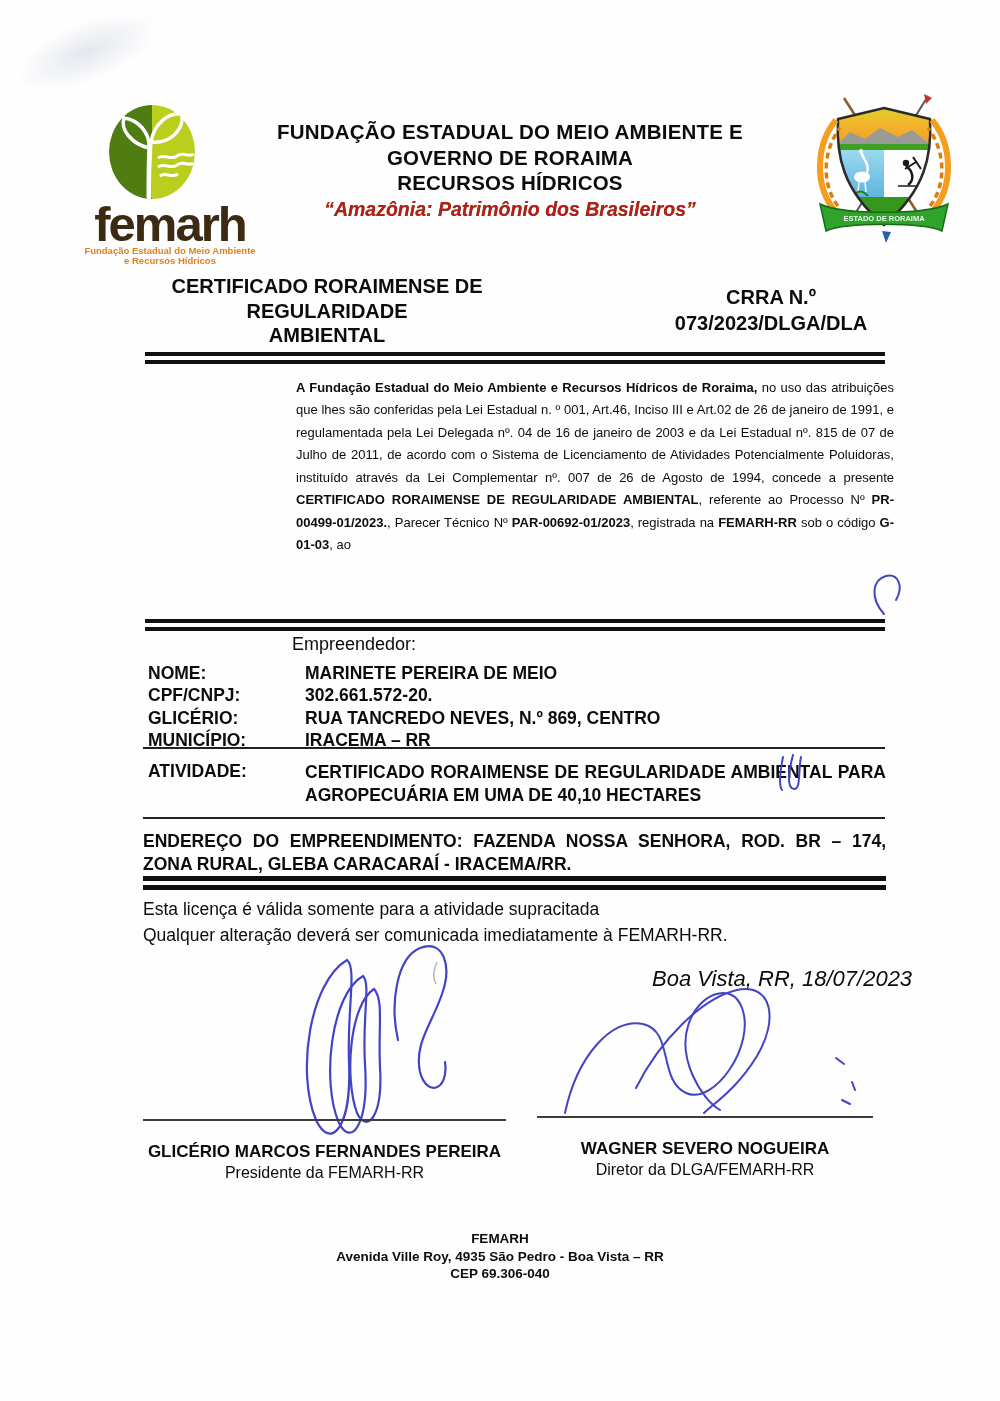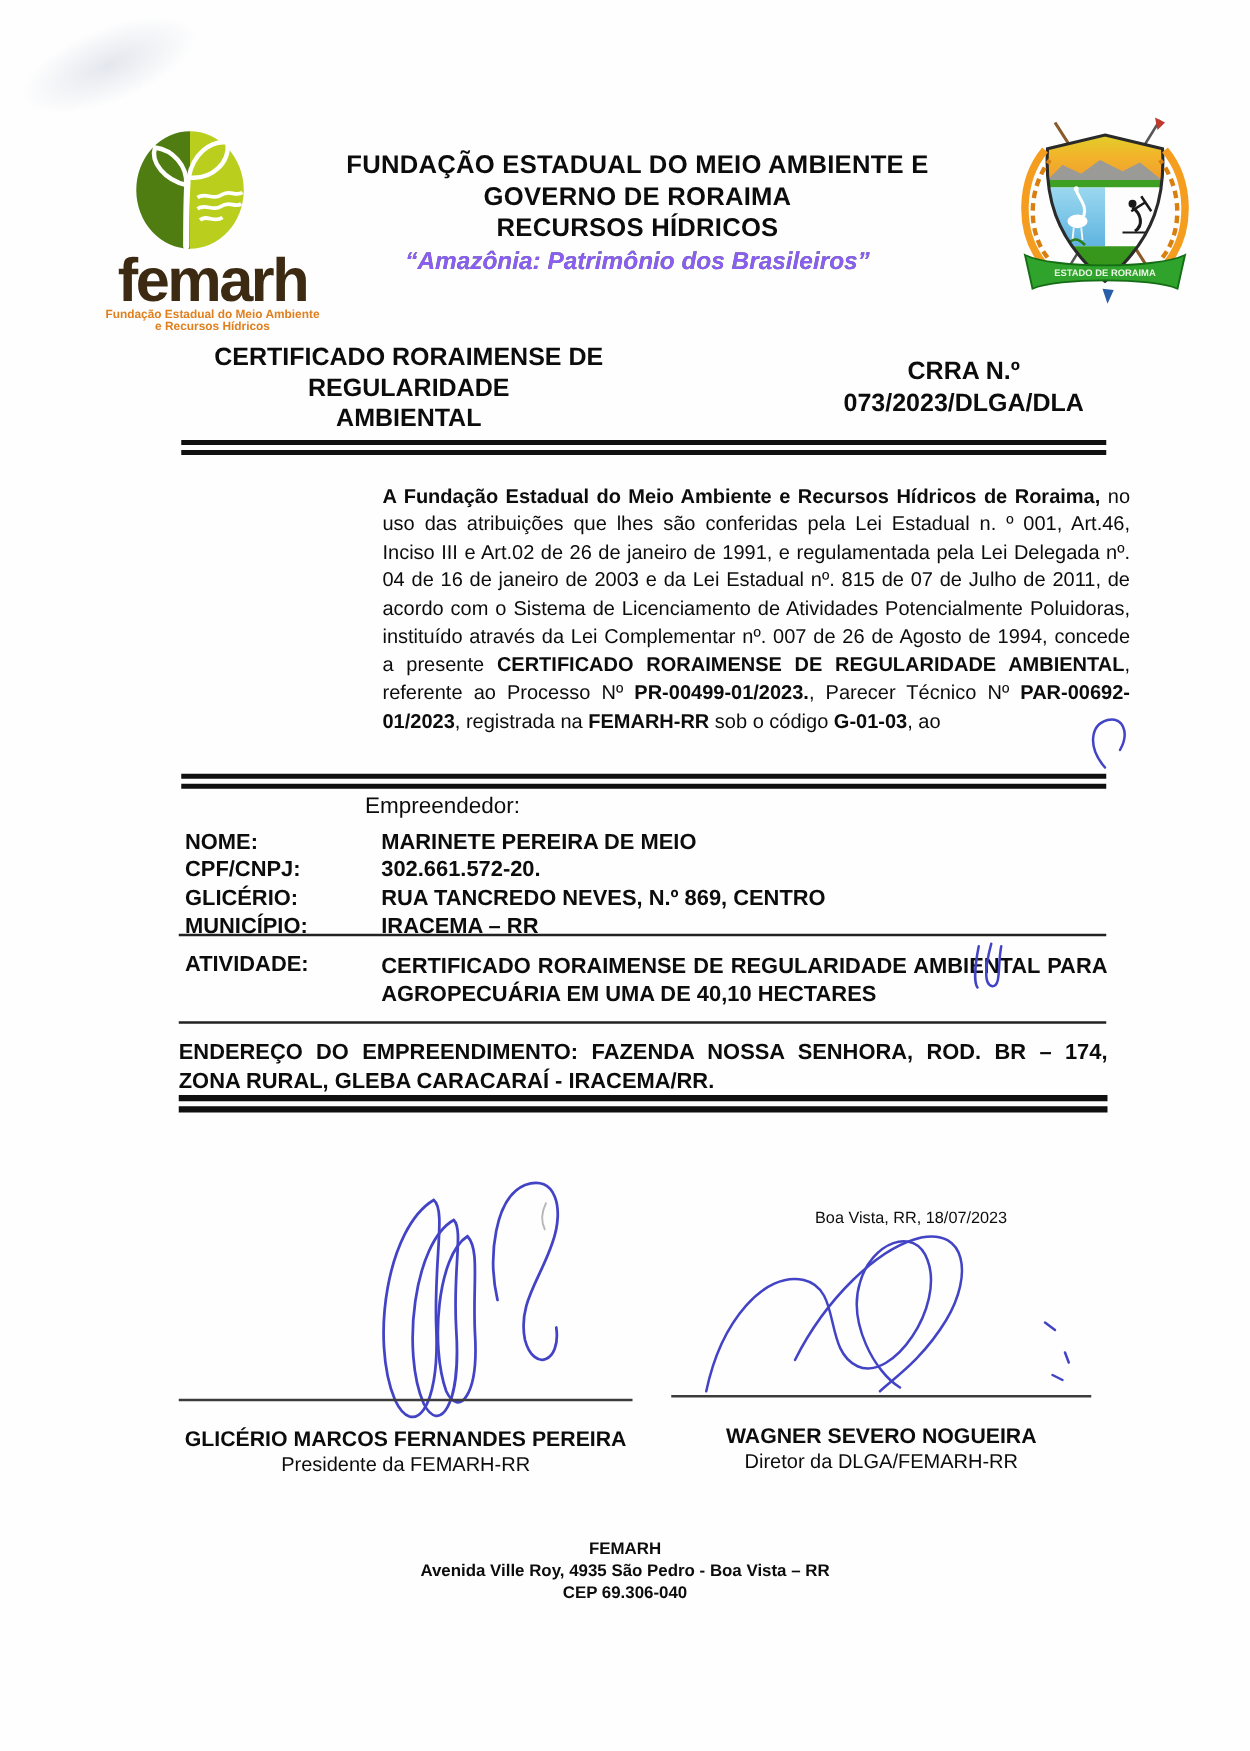--- a/index.html
+++ b/index.html
@@ -10,39 +10,39 @@
   }
   .smudge{
     position:absolute;left:12px;top:22px;width:150px;height:60px;
     background:radial-gradient(ellipse at 50% 50%, rgba(160,170,195,.28), rgba(160,170,195,0) 70%);
     transform:rotate(-22deg);
   }
   .abs{position:absolute;}
   
   .hdr-text{left:230px;top:119px;width:560px;text-align:center;}
   .hdr-org{font-weight:bold;font-size:20.5px;line-height:25.5px;letter-spacing:.2px;}
-  .hdr-motto{font-weight:bold;font-style:italic;font-size:19.5px;line-height:27px;color:#8b5cf6;text-shadow:0 0 .5px #4c8a14;}
+  .hdr-motto{font-weight:bold;font-style:italic;font-size:19.5px;line-height:27px;color:#b91c1c;text-shadow:0 0 .5px #4c8a14;}
   
   .title-left{left:148px;top:274px;width:358px;text-align:center;font-weight:bold;font-size:20px;line-height:24.5px;}
   .title-right{left:641px;top:284px;width:260px;text-align:center;font-weight:bold;font-size:20px;line-height:26px;}
   
   .rule{box-sizing:content-box;}
   .rule-double{height:4px;border-top:4px solid #101010;border-bottom:4px solid #101010;}
   .rule-heavy{height:4px;border-top:5px solid #101010;border-bottom:5px solid #101010;}
   .rule-thin{height:0;border-top:2px solid #222;}
   
-  .body-par{left:290px;top:371px;width:598px;font-size:16px;line-height:22.45px;text-align:justify;margin:16px;}
+  .body-par{left:290px;top:371px;width:598px;font-size:13px;line-height:22.45px;text-align:justify;margin:6px;}
   .body-par b{letter-spacing:0;}
   .emp-heading{left:292px;top:634px;font-size:18px;}
   .emp-grid{left:148px;top:662px;width:740px;display:grid;grid-template-columns:157px 1fr;font-weight:bold;font-size:17.5px;line-height:22.4px;}
   .ativ-label{left:148px;top:761px;font-weight:bold;font-size:17.5px;}
   .ativ-value{left:305px;top:761px;width:581px;font-weight:bold;font-size:17.5px;line-height:23px;text-align:justify;}
   .end-emp{left:143px;top:830px;width:743px;font-weight:bold;font-size:17.5px;line-height:23px;text-align:justify;}
   .validity{left:143px;top:897px;font-size:17.5px;line-height:25.5px;}
-  .dateline{left:652px;top:966px;font-size:13px;}
+  .dateline{left:652px;top:966px;font-size:22px;font-style:italic;}
   
   .sign-block{border-top:2px solid #3c3c3c;text-align:center;padding-top:20px;}
   .sign-name{font-weight:bold;font-size:17px;line-height:21px;}
   .sign-role{font-size:16px;line-height:21px;}
   .sign-left{left:143px;top:1119px;width:363px;}
   .sign-right{left:537px;top:1116px;width:336px;}
   
   .footer{left:0;top:1230px;width:1000px;text-align:center;font-weight:bold;font-size:13.5px;line-height:17.6px;}
   .ink{position:absolute;left:0;top:0;pointer-events:none;}
 </style>
@@ -152,20 +152,24 @@
 
   <div class="abs ativ-label">ATIVIDADE:</div>
   <div class="abs ativ-value">CERTIFICADO RORAIMENSE DE REGULARIDADE AMBIENTAL PARA AGROPECUÁRIA EM UMA DE 40,10  HECTARES</div>
 
   <div class="abs rule rule-thin" style="left:143px;top:817px;width:742px;"></div>
 
   <div class="abs end-emp">ENDEREÇO DO EMPREENDIMENTO: FAZENDA NOSSA SENHORA, ROD. BR – 174, ZONA RURAL, GLEBA CARACARAÍ - IRACEMA/RR.</div>
 
   <div class="abs rule rule-heavy" style="left:143px;top:876px;width:743px;"></div>
 
+  <div class="abs validity">
+    <div>Esta licença é válida somente para a atividade supracitada</div>
+    <div>Qualquer alteração deverá ser comunicada imediatamente à FEMARH-RR.</div>
+  </div>
 
   <div class="abs dateline">Boa Vista, RR, 18/07/2023</div>
 
   <svg class="ink" width="1000" height="1401" viewBox="0 0 1000 1401">
     <g stroke="#4343c6" stroke-width="2.2" fill="none" stroke-linecap="round">
       <path d="M347,960 C310,982 296,1072 316,1120 C330,1150 352,1130 349,1062 C347,1008 357,968 347,960"></path>
       <path d="M363,976 C331,994 321,1082 339,1123 C351,1147 369,1126 365,1064 C362,1016 371,984 363,976"></path>
       <path d="M374,989 C350,1004 344,1077 357,1113 C367,1134 383,1117 380,1067 C378,1027 384,1000 374,989"></path>
       <path d="M398,1040 C390,1005 396,958 420,948 C444,939 452,966 442,994 C432,1024 414,1043 420,1072 C427,1098 449,1090 445,1062"></path>
     </g>

